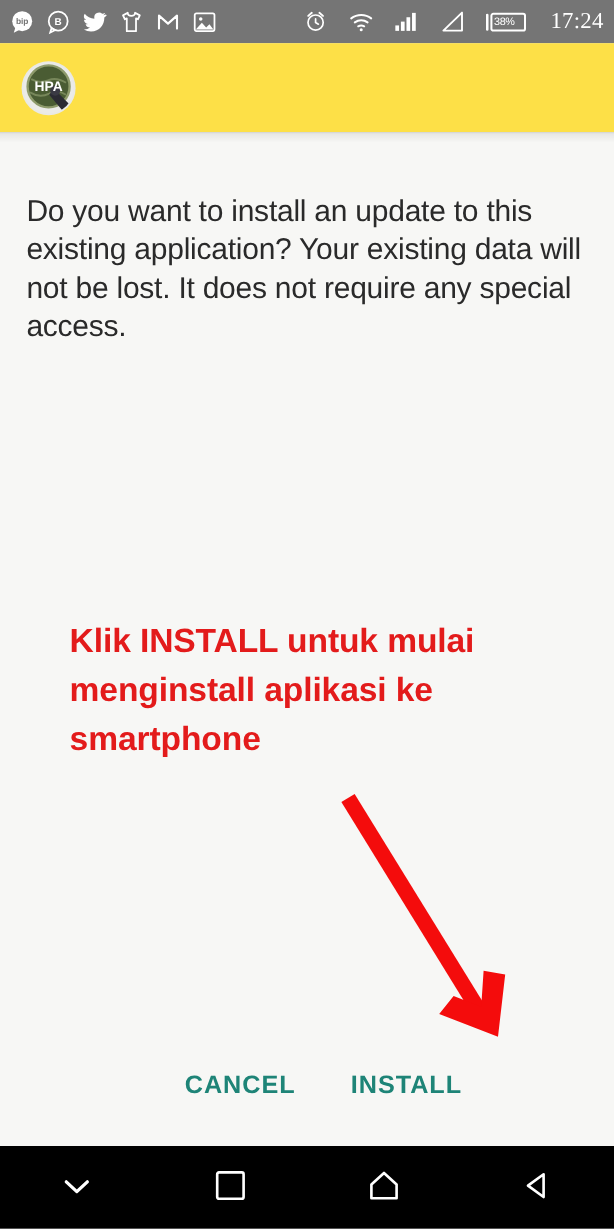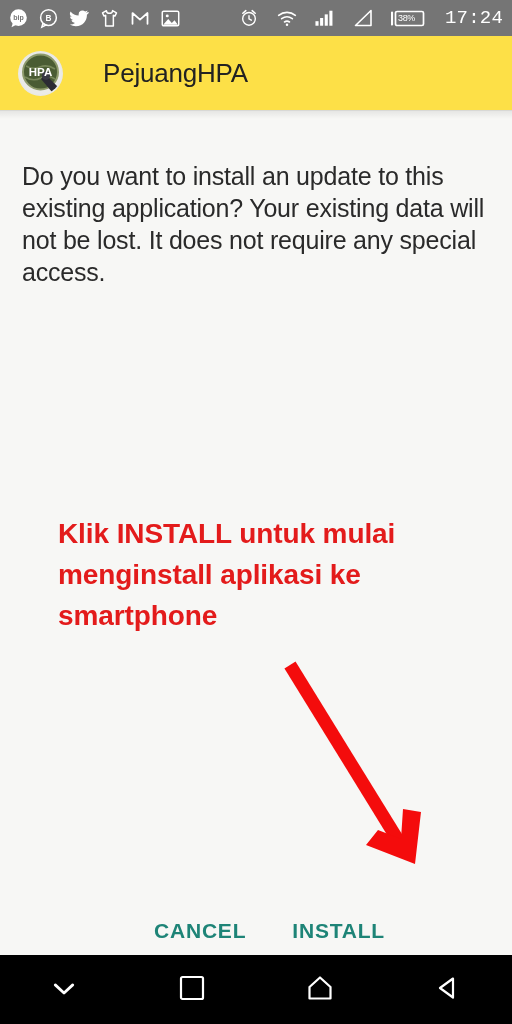--- a/index.html
+++ b/index.html
@@ -38,21 +38,21 @@
   .status-left { gap: 9px; }
   .status-right { gap: 18px; }
   .sicon {
     display: block;
     line-height: 0;
   }
   .clock-text {
     color: #ffffff;
     font-size: 19px;
     letter-spacing: 0.2px;
-    font-family: Liberation Mono, monospace;
+    font-family: Liberation Serif, serif;
     padding-left: 2px;
   }
   .batt-wrap {
     position: relative;
     display: flex;
     align-items: center;
   }
   .batt-pct {
     position: absolute;
     left: 0; top: 0;
@@ -153,21 +153,21 @@
   }
 
   
   #dialog-actions {
     position: absolute;
     left: 0;
     top: 768px;
     width: 415px;
     height: 62px;
     display: flex;
-    align-items: flex-end;
+    align-items: flex-start;
     justify-content: flex-end;
     padding-right: 26px;
     box-sizing: border-box;
     gap: 38px;
   }
   .dlg-btn {
     background: none;
     border: none;
     padding: 6px 4px;
     font-family: "Liberation Sans", sans-serif;
@@ -320,21 +320,20 @@
           <circle cx="22.5" cy="21" r="17.5" fill="none" stroke="#8d9a6b" stroke-width="2"></circle>
           <path d="M8 15 q7 4 14 1 q7 -3 15 2" fill="none" stroke="#77875a" stroke-width="1.6"></path>
           <path d="M7 26 q8 5 16 1 q7 -4 14 1" fill="none" stroke="#77875a" stroke-width="1.6"></path>
           <path d="M27 23 L40 36 L34 41 L23 28 Z" fill="#2b2b33"></path>
           <circle cx="28" cy="24.5" r="4.2" fill="#3a3a44"></circle>
           <text x="22.5" y="25" font-size="11.5" font-weight="bold" fill="#ffffff" text-anchor="middle" font-family="Liberation Sans, sans-serif">HPA</text>
         </g>
       </svg>
     </div>
 
-    <div id="app-title">PejuangHPA</div>
   </div>
 
   <div id="header-divider"></div>
   <div id="header-shadow"></div>
 
   <div id="dialog-body">
 
     <div id="dialog-message">Do you want to install an update to this existing application? Your existing data will not be lost. It does not require any special access.</div>
 
     <div id="annotation-text">Klik INSTALL untuk mulai menginstall aplikasi ke smartphone</div>

